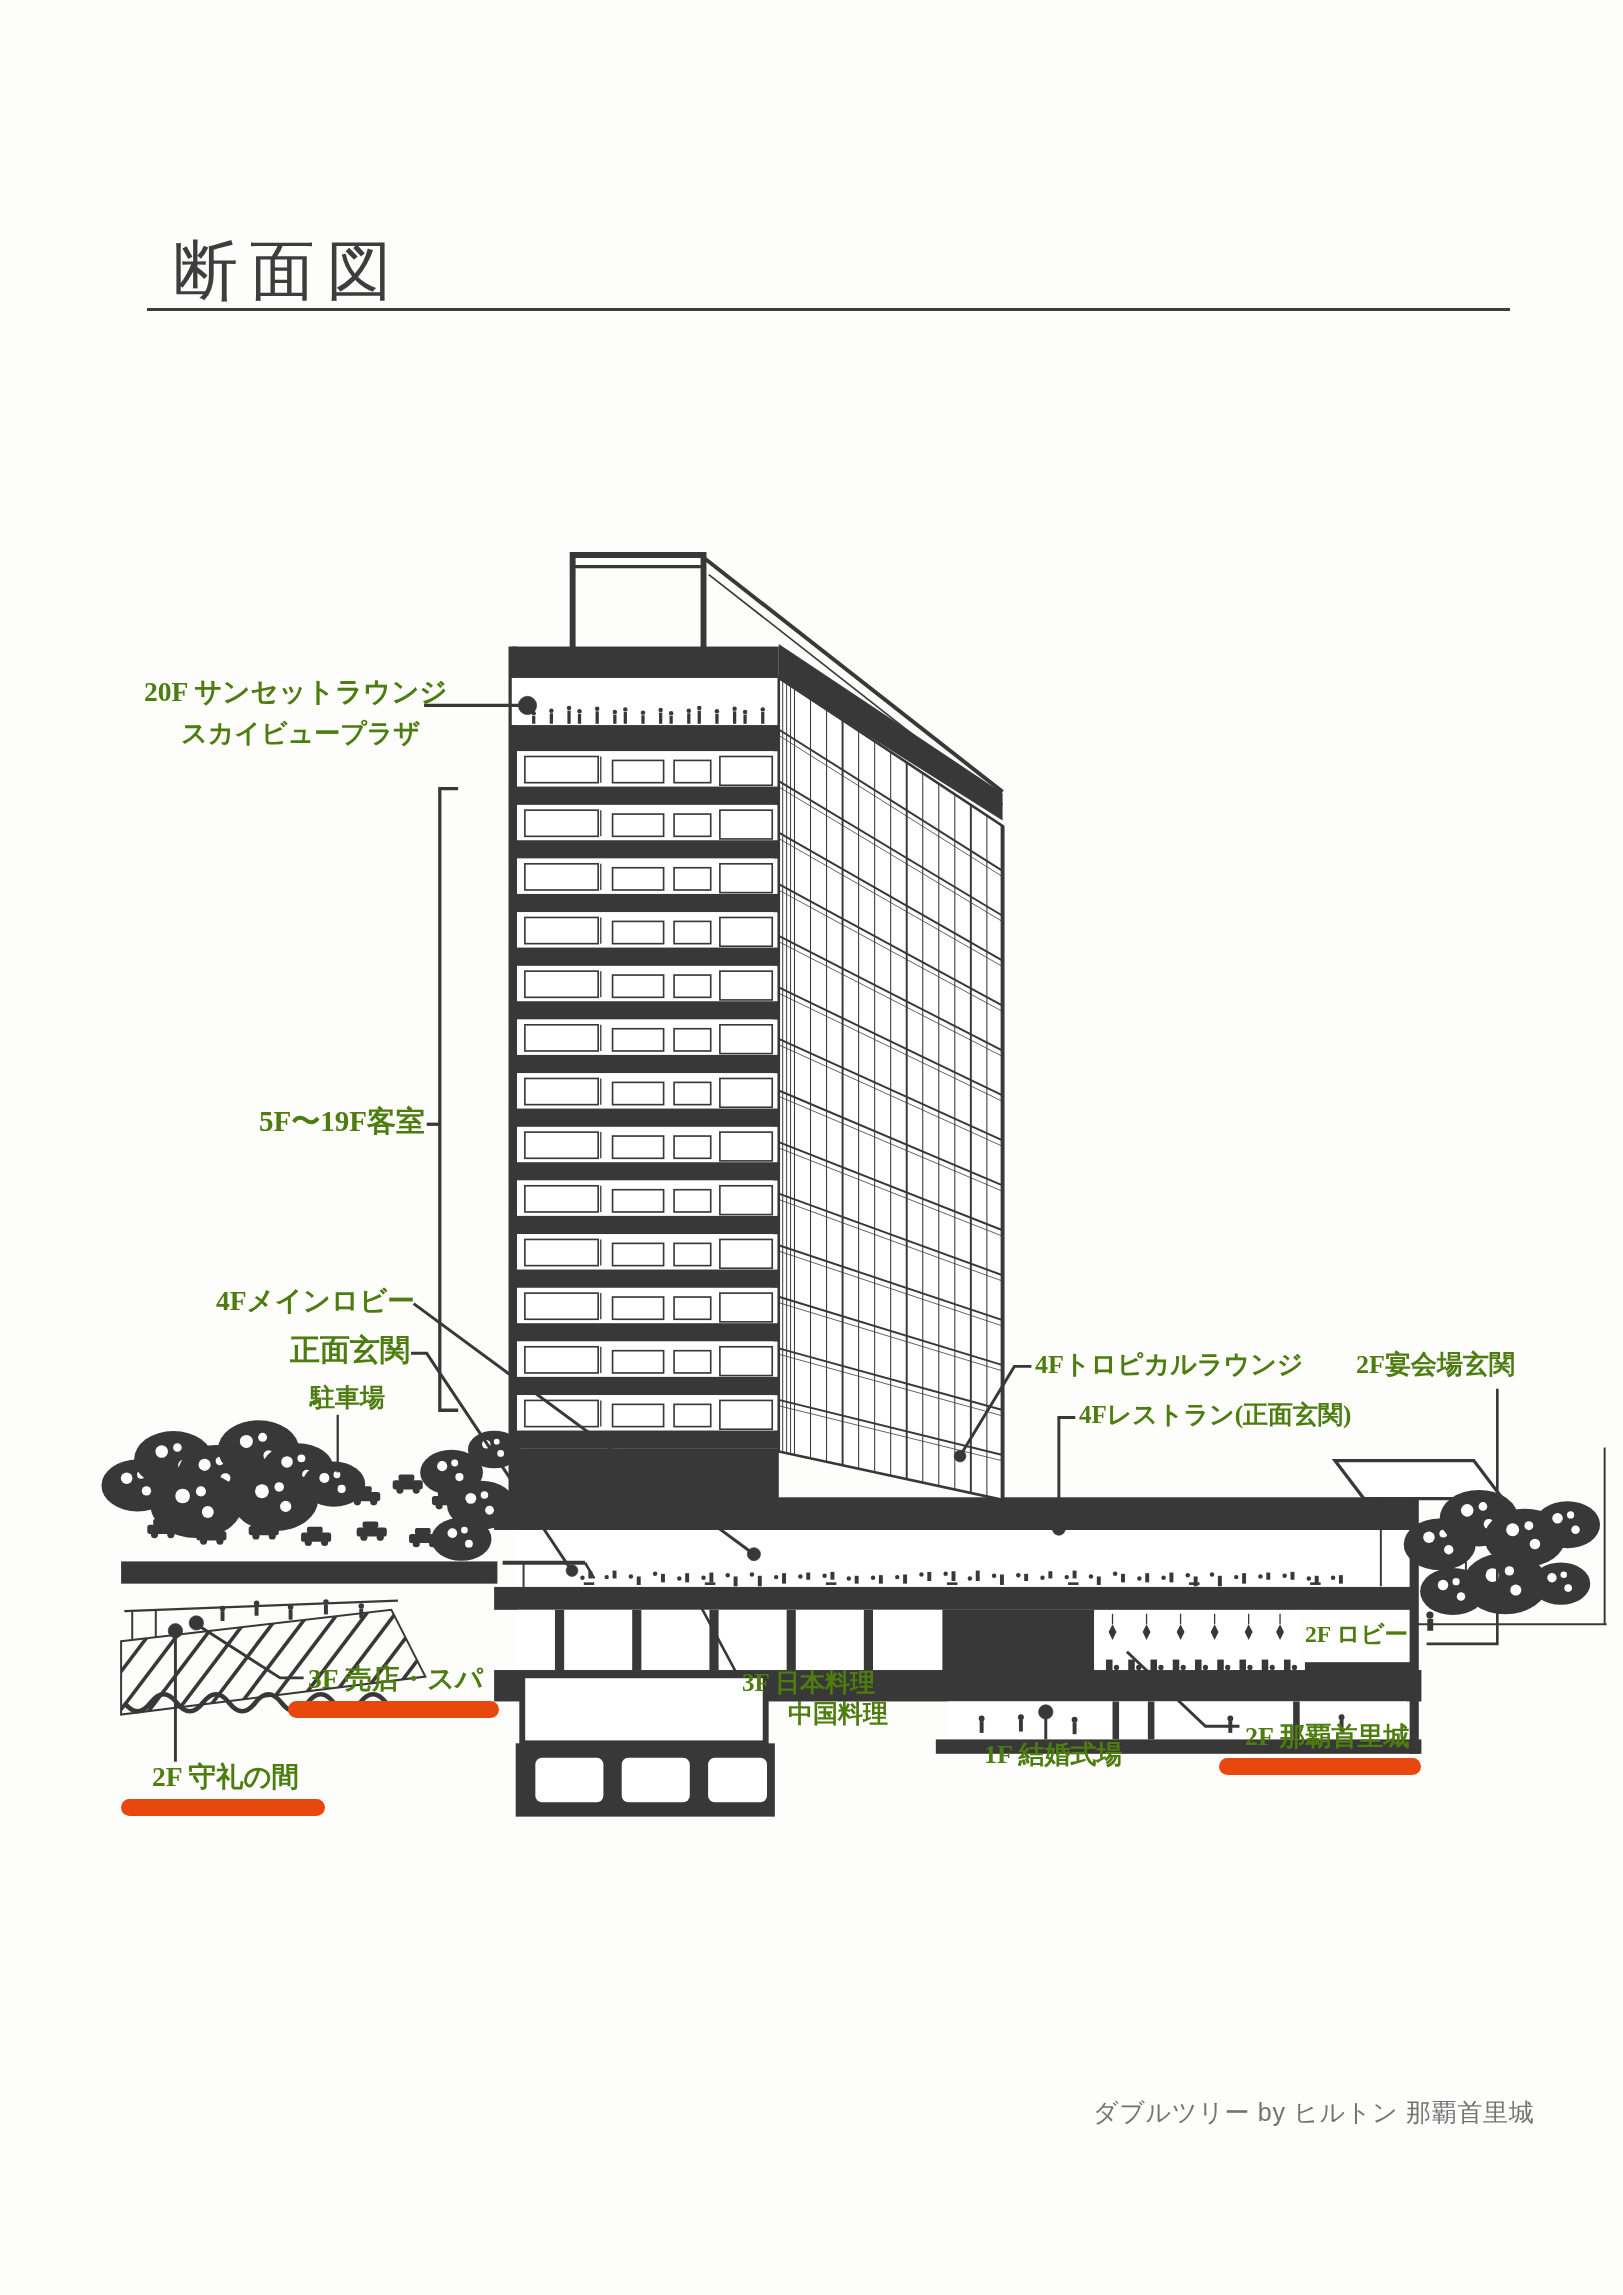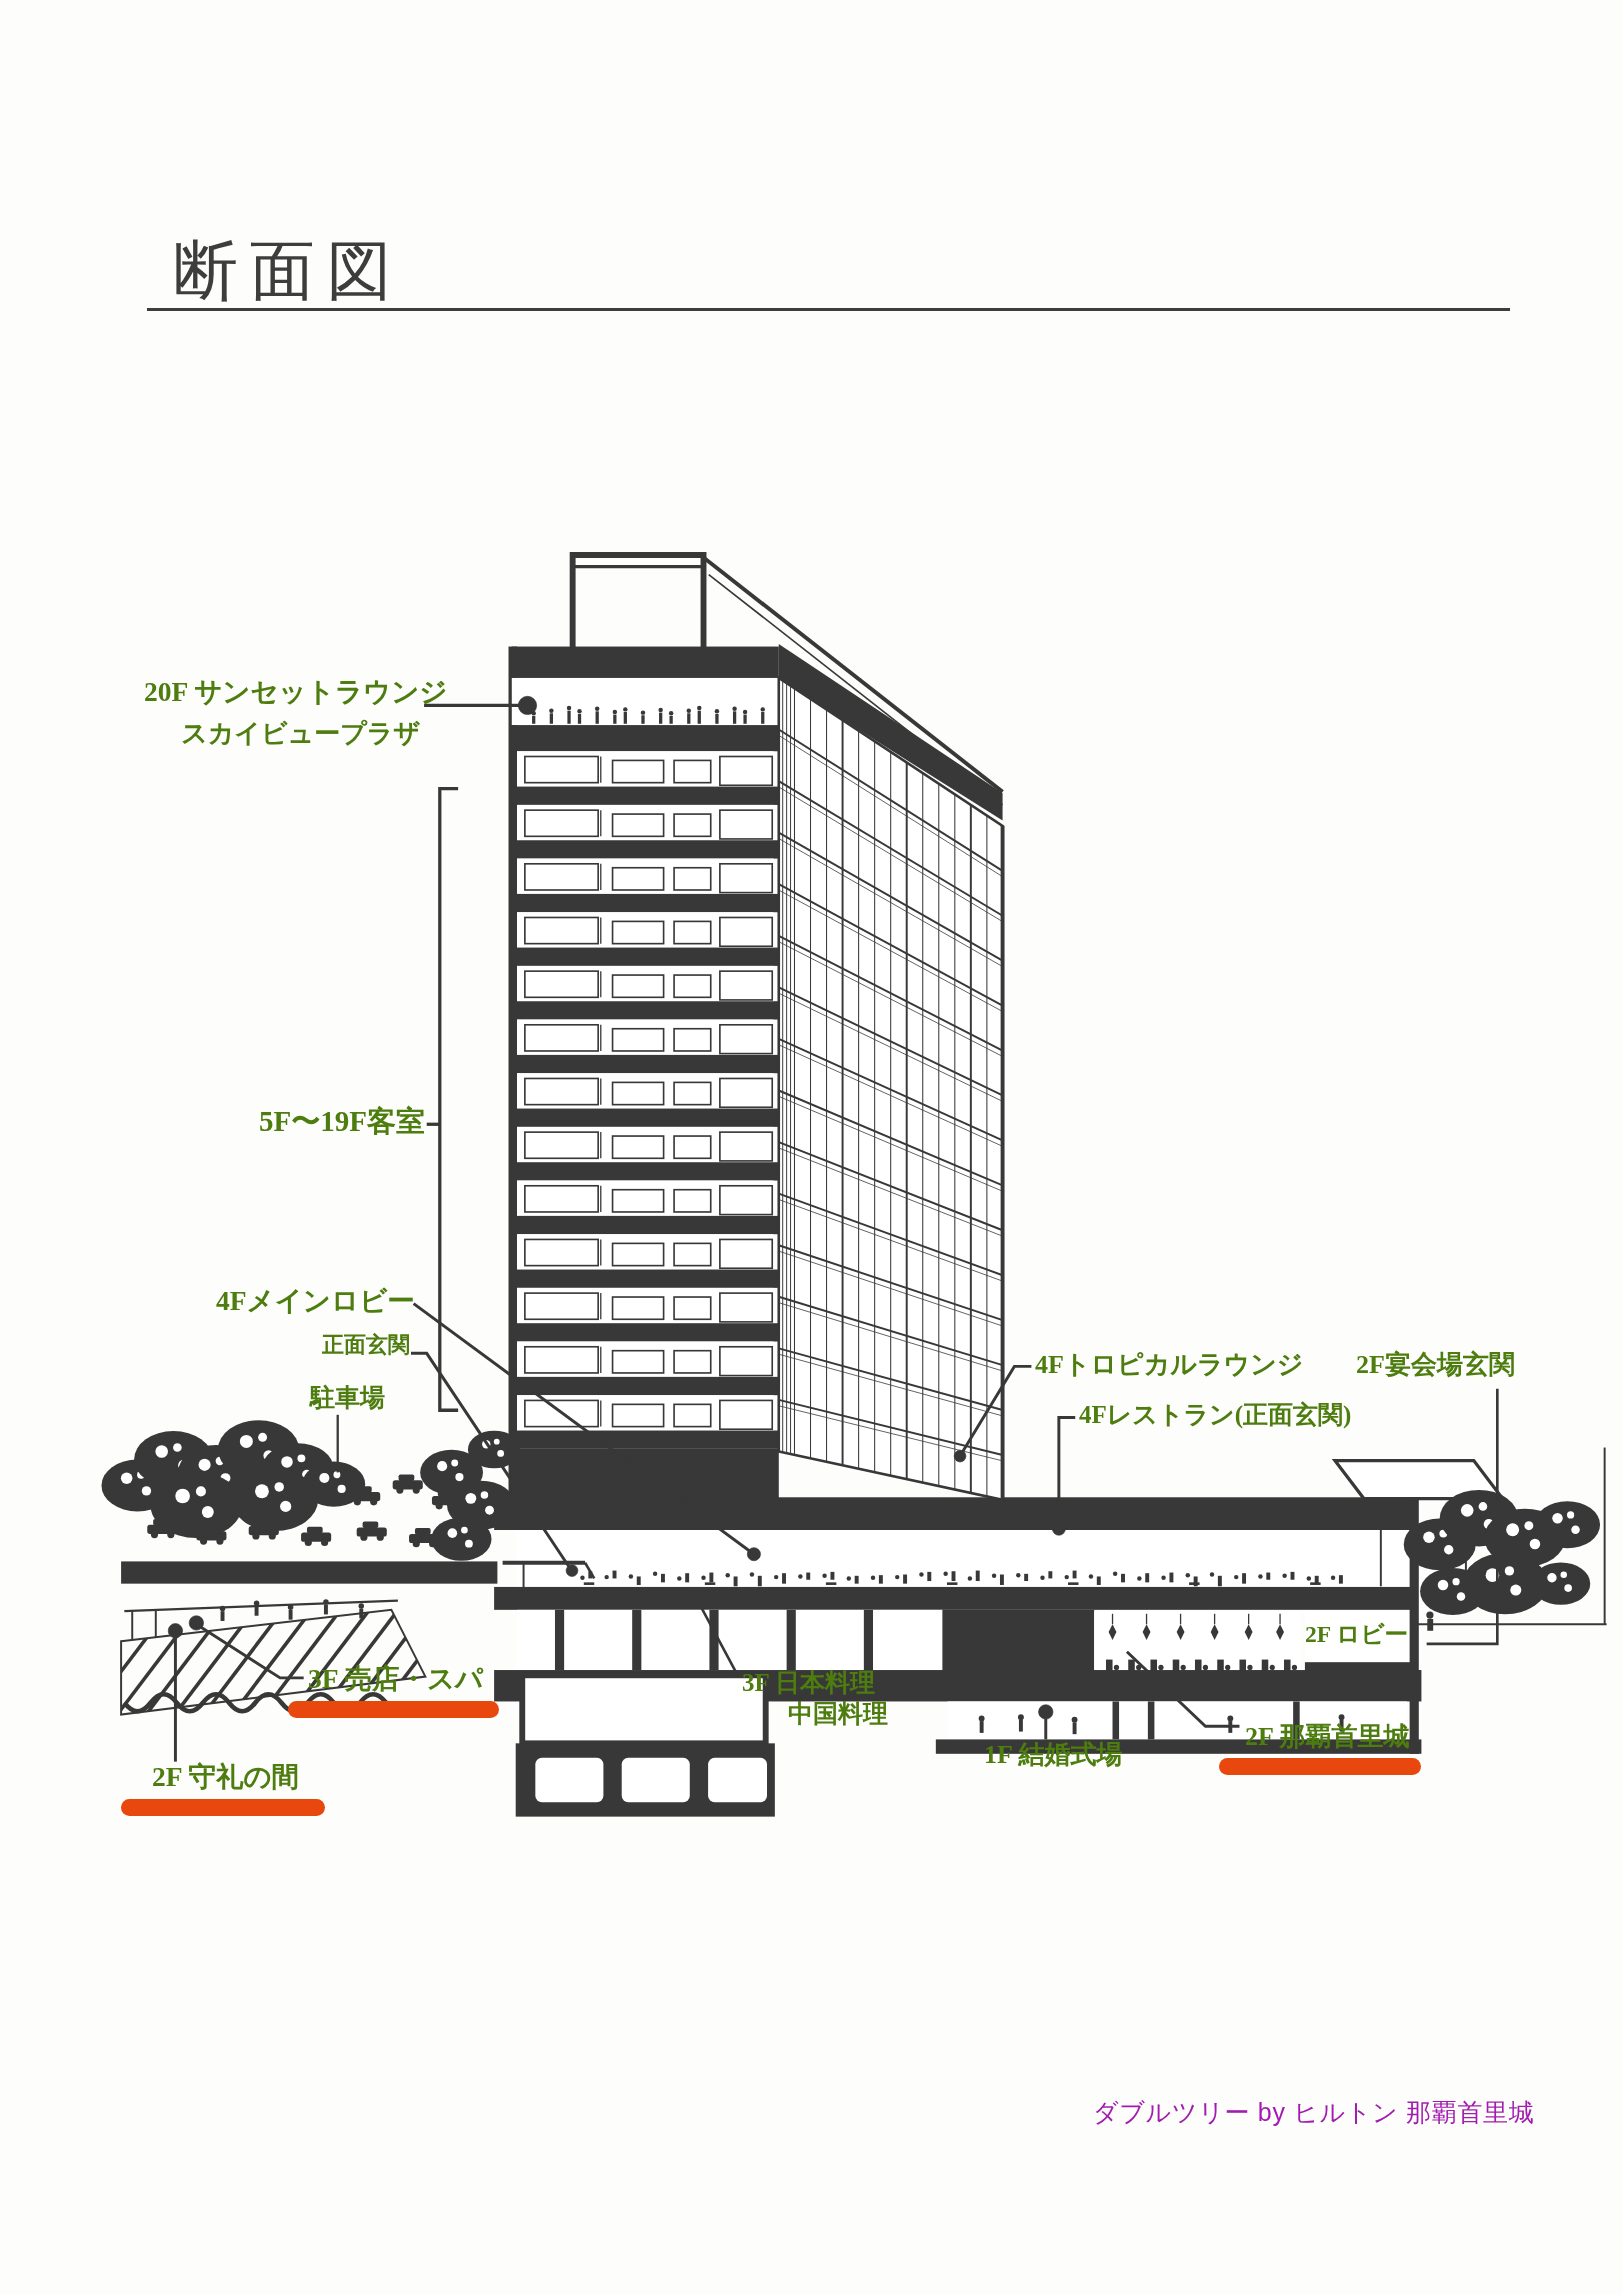--- a/index.html
+++ b/index.html
@@ -6,21 +6,21 @@
   .page{position:relative;width:1623px;height:2295px;background:#fdfdfc;overflow:hidden;
         font-family:"Liberation Serif","DejaVu Serif",serif;}
   .label{position:absolute;color:#4d7c0f;white-space:nowrap;line-height:1.04;
          font-family:"Liberation Serif","DejaVu Serif",serif;font-weight:bold;}
   .r{text-align:right;}
   .c{text-align:left;}
   .page-title{position:absolute;left:173px;top:204px;font-size:65px;letter-spacing:11.8px;
               color:#3d3d3d;font-weight:500;margin-top:23px;}
   .title-rule{position:absolute;left:147px;top:308px;width:1363px;height:3.3px;background:#3d3d3d;}
   .bar{position:absolute;height:17px;border-radius:8.5px;background:var(--accent,#e8470d);}
-  .caption{position:absolute;left:1093px;top:2096px;font-size:25px;color:#a21caf;
+  .caption{position:absolute;left:1093px;top:2096px;font-size:25px;color:#737373;
            font-family:"Liberation Sans","DejaVu Sans",sans-serif;letter-spacing:0.7px;}
   svg{position:absolute;left:0;top:0;}
 </style>
 </head>
 <body>
 
 <div class="page">
 
   <div class="page-title">断面図</div>
   <div class="title-rule"></div>
@@ -641,21 +641,21 @@
         <circle cx="268" cy="2492" r="11"></circle>
           <line x1="268" y1="2500" x2="268" y2="2692" stroke-width="4.5"></line>
       </g>
     </g>
   </svg>
 
   <div class="label r" style="left:144px;top:678px;width:276px;font-size:27.5px">20F サンセットラウンジ</div>
   <div class="label r" style="left:144px;top:720px;width:276px;font-size:26px">スカイビュープラザ</div>
   <div class="label r" style="left:216px;top:1106px;width:209px;font-size:29px">5F〜19F客室</div>
   <div class="label r" style="left:216px;top:1287px;width:194px;font-size:27.5px">4Fメインロビー</div>
-  <div class="label r" style="left:216px;top:1334px;width:194px;font-size:22px">正面玄関</div>
+  <div class="label r" style="left:216px;top:1334px;width:194px;font-size:30px">正面玄関</div>
   <div class="label r" style="left:216px;top:1385px;width:169px;font-size:25px">駐車場</div>
   <div class="label" style="left:1035px;top:1351px;font-size:26px">4Fトロピカルラウンジ</div>
   <div class="label" style="left:1356px;top:1351px;font-size:26px">2F宴会場玄関</div>
   <div class="label" style="left:1079px;top:1402px;font-size:25px">4Fレストラン(正面玄関)</div>
   <div class="label c" style="left:1305px;top:1622px;width:106px;font-size:23.6px">2F ロビー</div>
   <div class="label" style="left:308px;top:1665px;font-size:27.5px">3F 売店・スパ</div>
   <div class="label" style="left:742px;top:1670px;font-size:25px">3F 日本料理</div>
   <div class="label" style="left:788px;top:1701px;font-size:25px">中国料理</div>
   <div class="label" style="left:984px;top:1741px;font-size:26px">1F 結婚式場</div>
   <div class="label" style="left:1245px;top:1723px;font-size:26px">2F 那覇首里城</div>

